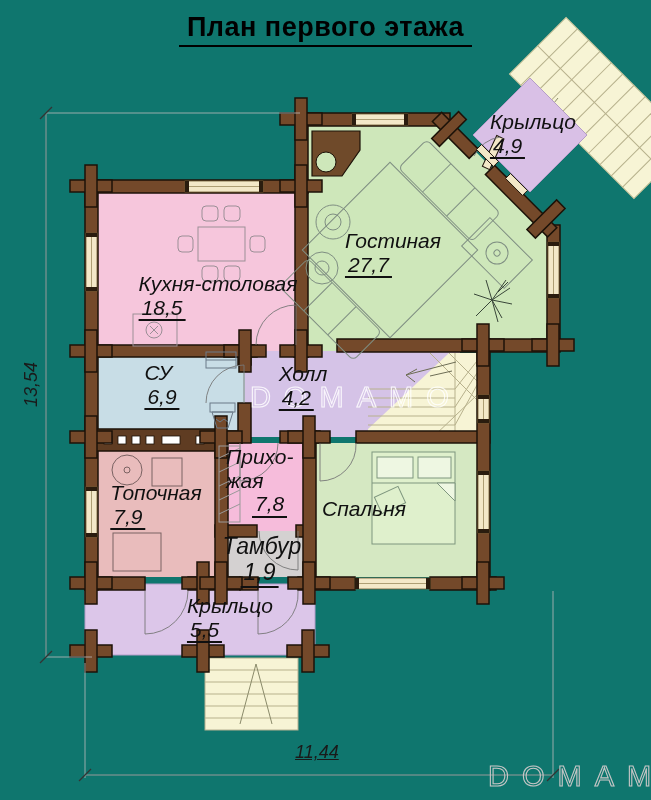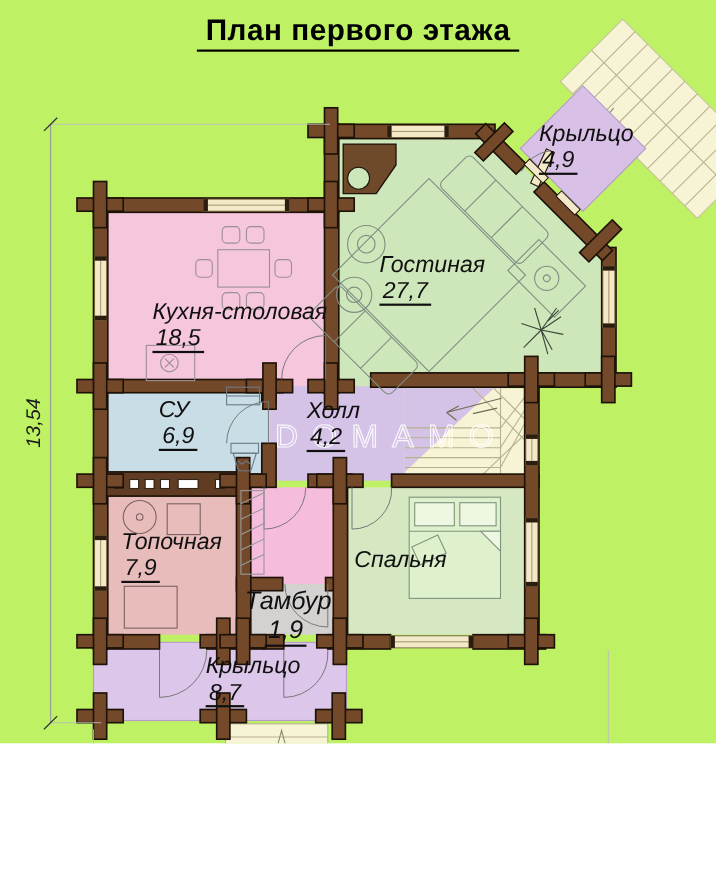--- a/index.html
+++ b/index.html
@@ -1,16 +1,16 @@
 <!DOCTYPE html>
 <html><head>
 <meta charset="utf-8">
 <style>
   html,body{margin:0;padding:0;background:#fff;}
-  #page{position:relative;width:651px;height:676px;background:#bef264;overflow:hidden;
+  #page{position:relative;width:651px;height:800px;background:#0f766e;overflow:hidden;
         font-family:"Liberation Sans",sans-serif;}
   #plan-svg{position:absolute;left:0;top:0;z-index:1;}
   .title{position:absolute;top:12px;left:0;width:100%;text-align:center;z-index:4;}
   .title span{font:bold 27px "Liberation Sans",sans-serif;color:#000;
               border-bottom:2.5px solid #000;padding:0 8px 3px;letter-spacing:.5px;}
   .lbl{position:absolute;transform:translateX(-50%);text-align:left;z-index:3;
        font:italic 21px "Liberation Sans",sans-serif;color:#101010;line-height:1.12;white-space:nowrap;}
   .lbl .area span{border-bottom:2px solid #101010;padding:0 3px 0;display:inline-block;}
   .lbl.small{font-size:23px;}
   .lbl-left{transform:none;text-align:left;}
@@ -353,31 +353,36 @@
 <div class="lbl" style="left:303px;top:362px">
   <div>Холл</div>
   <div class="area"><span>4,2</span></div>
 </div>
 
 <div class="lbl" style="left:156px;top:481px">
   <div>Топочная</div>
   <div class="area"><span>7,9</span></div>
 </div>
 
+<div class="lbl lbl-left" style="left:226px;top:445px">
+  <div>Прихо-</div>
+  <div>жая</div>
+  <div class="area" style="margin-left:26px"><span>7,8</span></div>
+</div>
 
 <div class="lbl small" style="left:262px;top:534px">
   <div>Тамбур</div>
   <div class="area" style="margin-left:18px"><span>1,9</span></div>
 </div>
 
 <div class="lbl" style="left:364px;top:497px">
   <div>Спальня</div>
 </div>
 
 <div class="lbl" style="left:230px;top:594px">
   <div>Крыльцо</div>
-  <div class="area"><span>8,7</span></div>
+  <div class="area"><span>5,5</span></div>
 </div>
 
 <div class="dim" id="dim-left">13,54</div>
 <div class="dim" id="dim-bottom">11,44</div>
 
 </div>
 
 </body></html>

